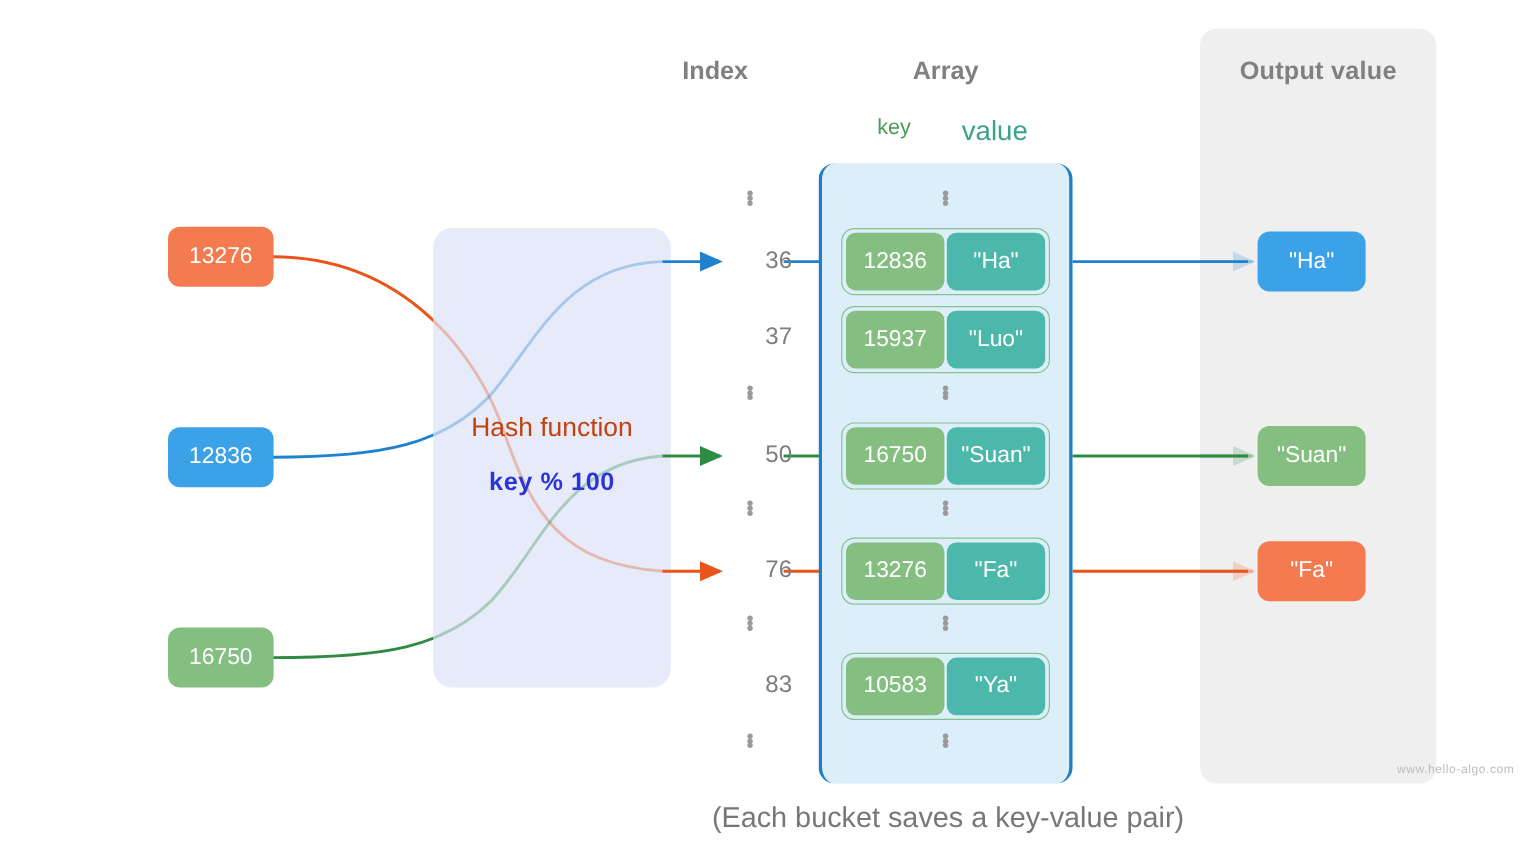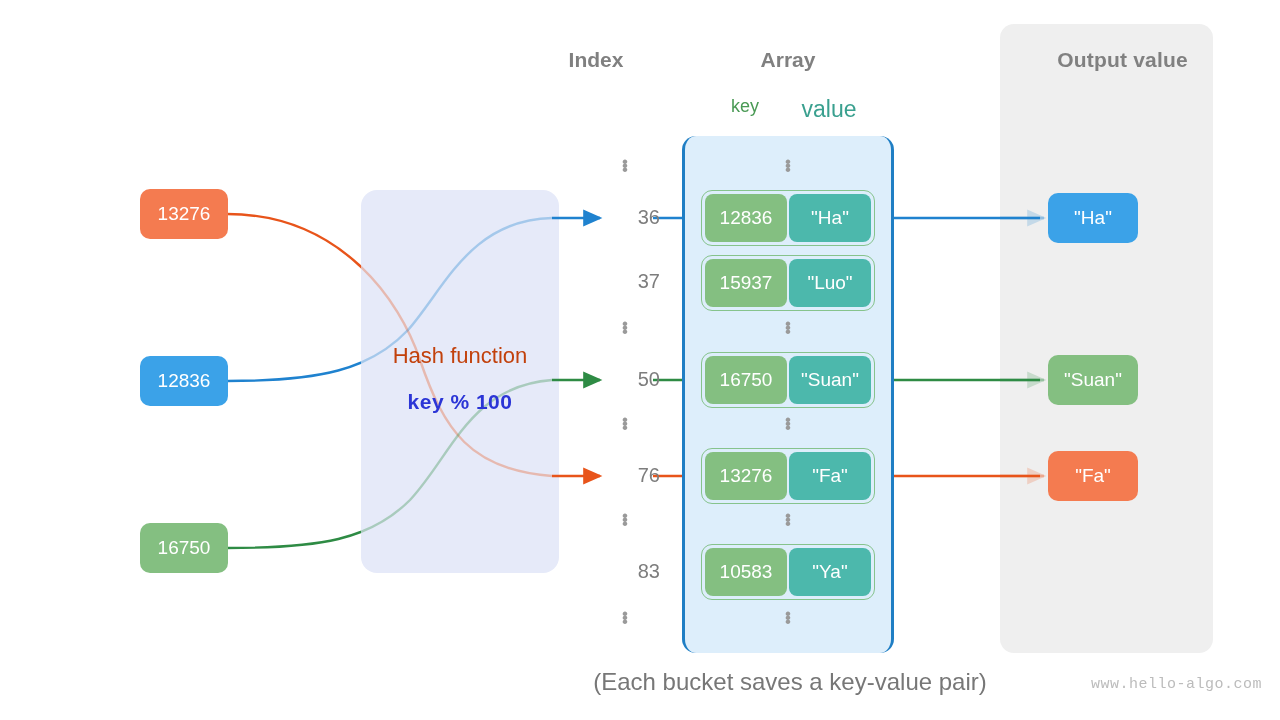--- a/index.html
+++ b/index.html
@@ -21,21 +21,21 @@
   .panel-title{
     position:absolute;
     width:100%;
     text-align:center;
     font-size:21px;
     font-weight:bold;
     color:#808080;
     letter-spacing:.2px;
   }
   #panel-input{left:101px;top:24px;width:168px;height:629px;}
-  #panel-output{left:1000px;top:24px;width:197px;height:629px;padding-left:16px;}
+  #panel-output{left:1000px;top:24px;width:197px;height:629px;}
 
   
   #hash-box{
     position:absolute;left:361px;top:190px;width:198px;height:383px;
     background:#e6eaf9;border-radius:16px;
   }
   #hash-label{
     position:absolute;left:361px;top:343px;width:198px;
     text-align:center;font-size:22px;color:#c2410c;
   }
@@ -117,23 +117,23 @@
   .chip-orange{background:#f47b50;}
 
   .chip-out{width:90px;height:50px;left:1048px;}
 
   
   #caption{
     position:absolute;left:450px;top:668px;width:680px;
     text-align:center;font-size:24px;color:#777777;
   }
   #watermark{
-    position:absolute;right:18px;top:676px;
-    font-family:Liberation Mono, monospace;
-    font-size:15px;color:#bcbcbc;letter-spacing:.5px;
+    position:absolute;right:18px;top:636px;
+    font-family:Liberation Sans, sans-serif;
+    font-size:10px;color:#bcbcbc;letter-spacing:.5px;
   }
 
   svg#wires{position:absolute;left:0;top:0;width:1280px;height:720px;pointer-events:none;}
 </style>
 </head>
 <body>
 
 <div id="stage">
 
 

